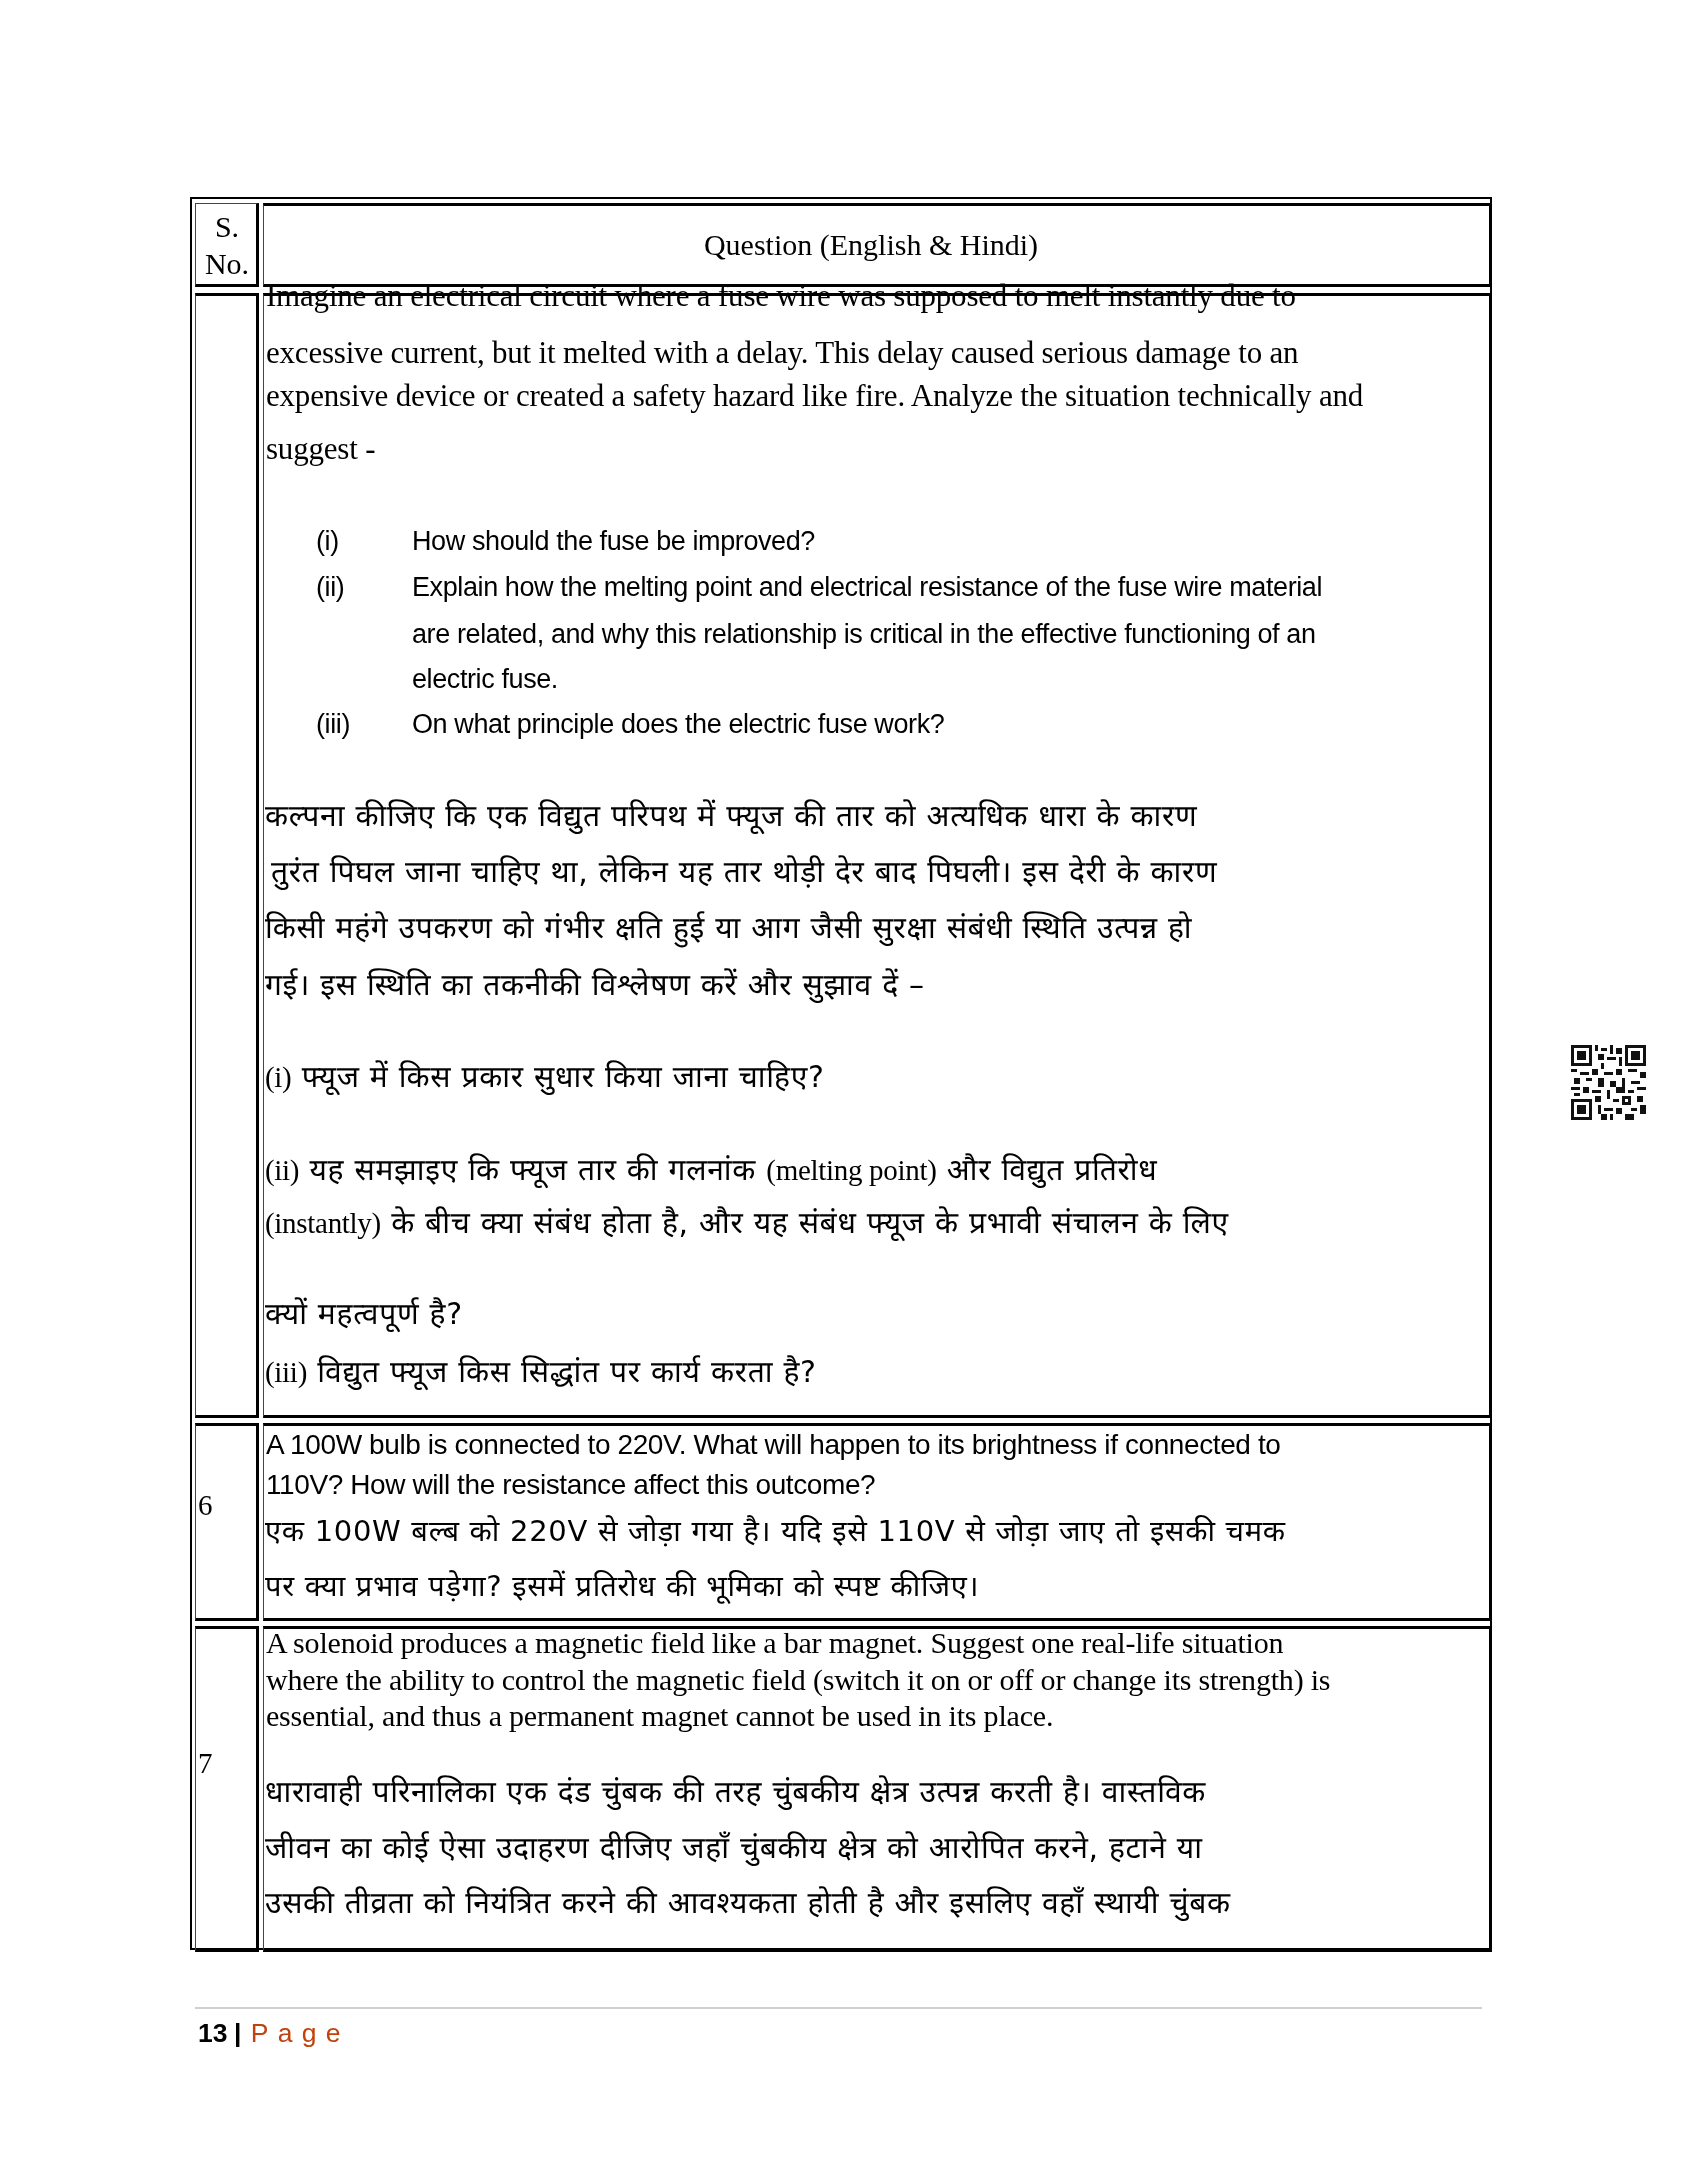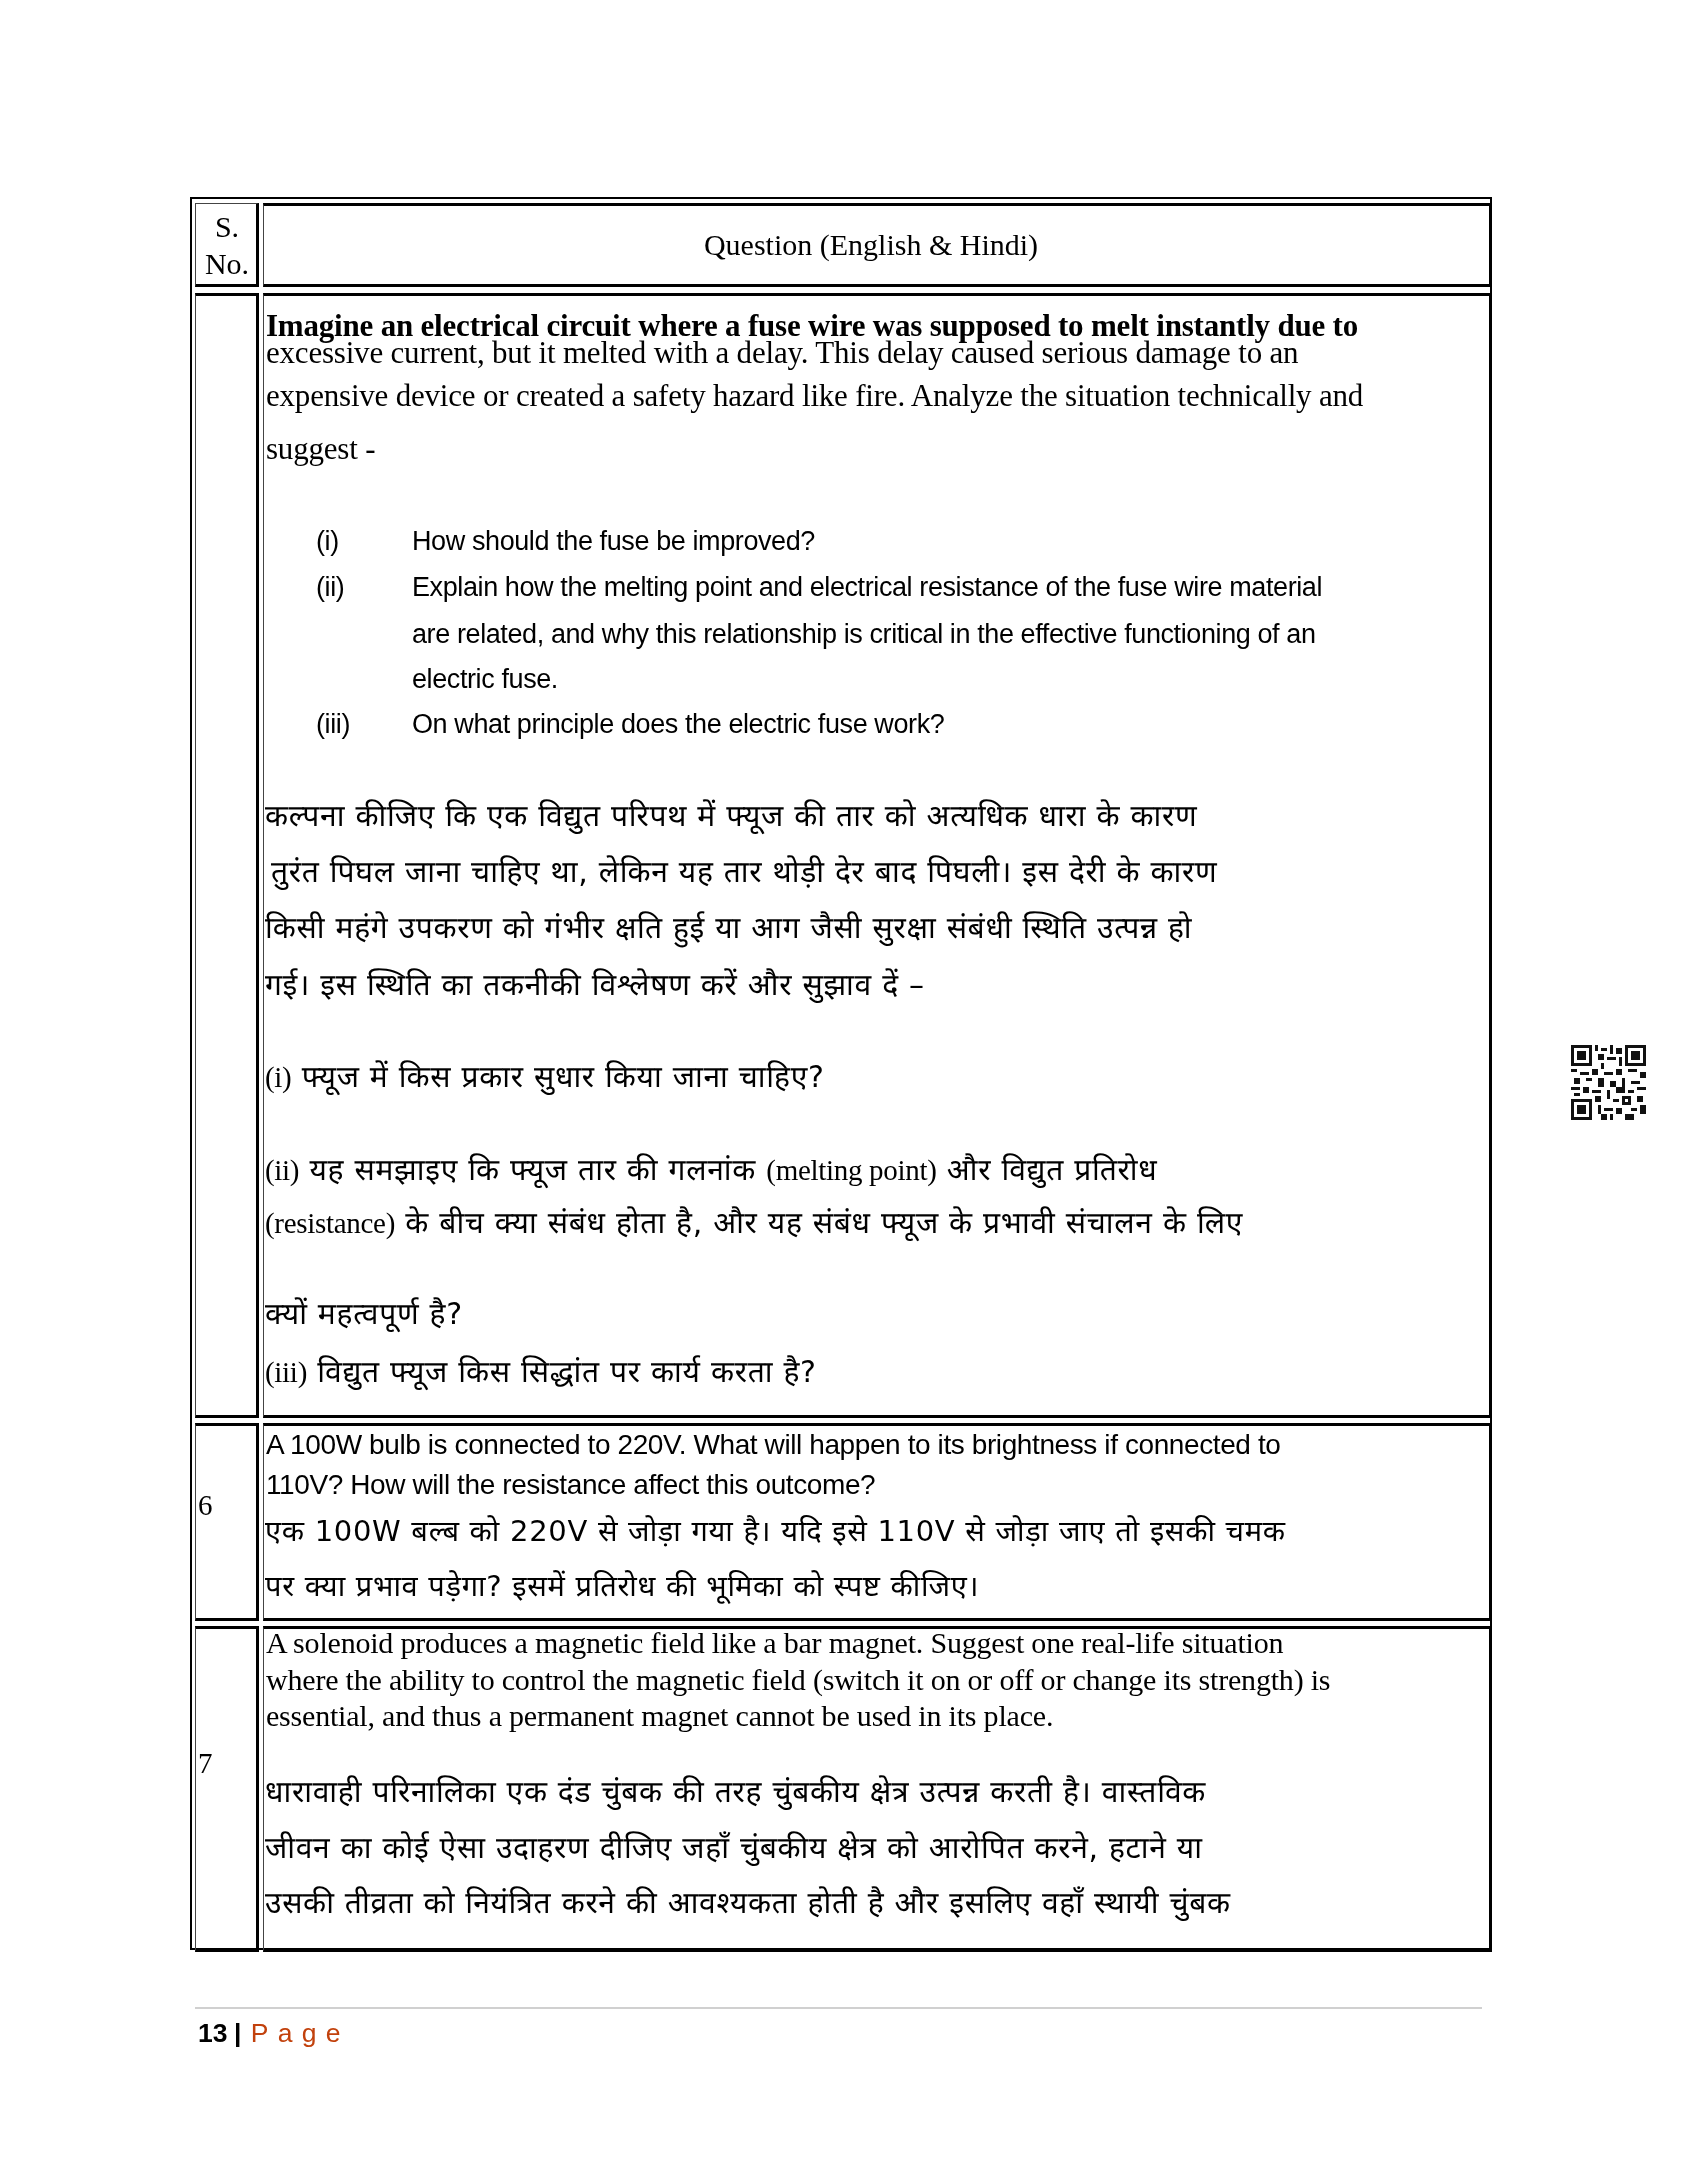--- a/index.html
+++ b/index.html
@@ -38,21 +38,21 @@
 <div class="hdr-sno serif">
   <div>S.</div>
   <div>No.</div>
 </div>
 <div class="hdr-q serif">Question (English &amp; Hindi)</div>
 
 <div class="cell cell-sno" style="top:293px;height:1125px;border-width:3.3px 3.3px 3.3px 1.3px;border-left-color:#444;"></div>
 <div class="cell cell-q" style="top:293px;height:1125px;border-width:3.3px 3.3px 3.3px 1.3px;border-left-color:#444;"></div>
 
 <div>
-  <div class="line en-serif" style="left:266px;top:308px;font-weight:bold;">Imagine an electrical circuit where a fuse wire was supposed to melt instantly due to</div>
+  <div class="line en-serif" style="left:266px;top:278px;">Imagine an electrical circuit where a fuse wire was supposed to melt instantly due to</div>
   <div class="line en-serif" style="left:266px;top:335px;">excessive current, but it melted with a delay. This delay caused serious damage to an</div>
   <div class="line en-serif" style="left:266px;top:378px;">expensive device or created a safety hazard like fire. Analyze the situation technically and</div>
   <div class="line en-serif" style="left:266px;top:431px;">suggest -</div>
 
   <div class="line en-sans" style="left:316px;top:526px;">(i)</div>
   <div class="line en-sans" style="left:412px;top:526px;">How should the fuse be improved?</div>
   <div class="line en-sans" style="left:316px;top:572px;">(ii)</div>
   <div class="line en-sans" style="left:412px;top:572px;">Explain how the melting point and electrical resistance of the fuse wire material</div>
   <div class="line en-sans" style="left:412px;top:619px;text-align:center;">are related, and why this relationship is critical in the effective functioning of an</div>
   <div class="line en-sans" style="left:412px;top:664px;">electric fuse.</div>
@@ -67,21 +67,21 @@
   <div class="line hi hi-mixed" style="left:265px;top:1055px;">
     <span class="en">(i)</span>
     <span>फ्यूज में किस प्रकार सुधार किया जाना चाहिए?</span>
   </div>
 
   <div class="line hi hi-mixed" style="left:265px;top:1148px;">
     <span class="en">(ii)</span>
     <span>यह समझाइए कि फ्यूज तार की गलनांक </span><span class="en">(melting point)</span><span> और विद्युत प्रतिरोध</span>
   </div>
   <div class="line hi hi-mixed" style="left:265px;top:1201px;">
-    <span class="en">(resistance)</span><span> के बीच क्या संबंध होता है, और यह संबंध फ्यूज के प्रभावी संचालन के लिए</span>
+    <span class="en">(instantly)</span><span> के बीच क्या संबंध होता है, और यह संबंध फ्यूज के प्रभावी संचालन के लिए</span>
   </div>
   <div class="line hi" style="left:265px;top:1256px;margin-top:36px;">क्यों महत्वपूर्ण है?</div>
 
   <div class="line hi hi-mixed" style="left:265px;top:1350px;text-align:right;">
     <span class="en">(iii)</span>
     <span>विद्युत फ्यूज किस सिद्धांत पर कार्य करता है?</span>
   </div>
 </div>
 
 <div class="cell cell-sno" style="top:1423px;height:198px;border-width:3.3px 3.3px 3.3px 1.3px;border-left-color:#444;"></div>

